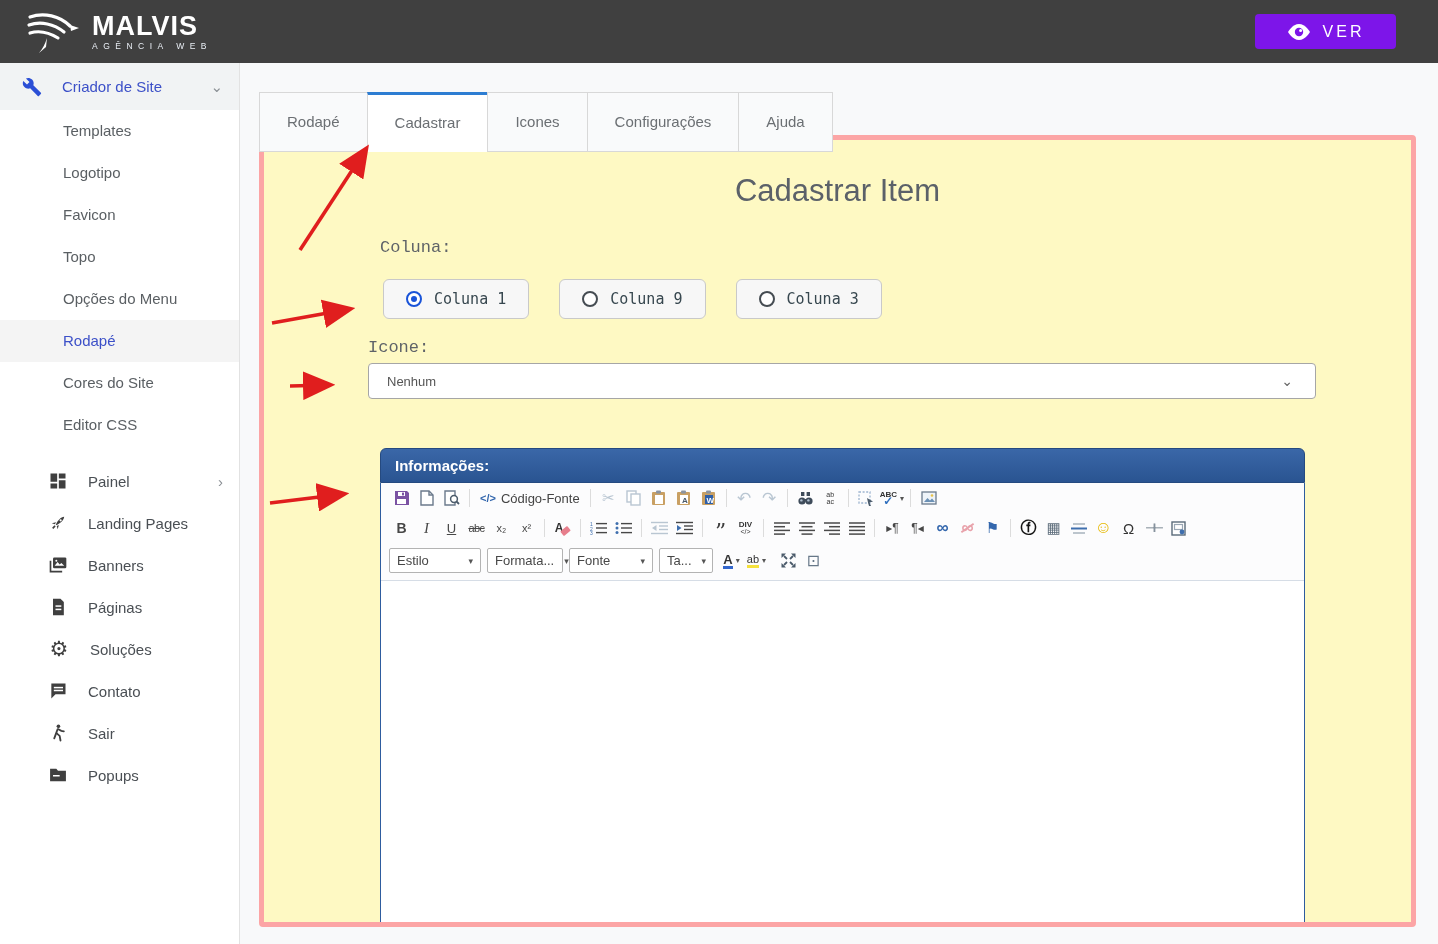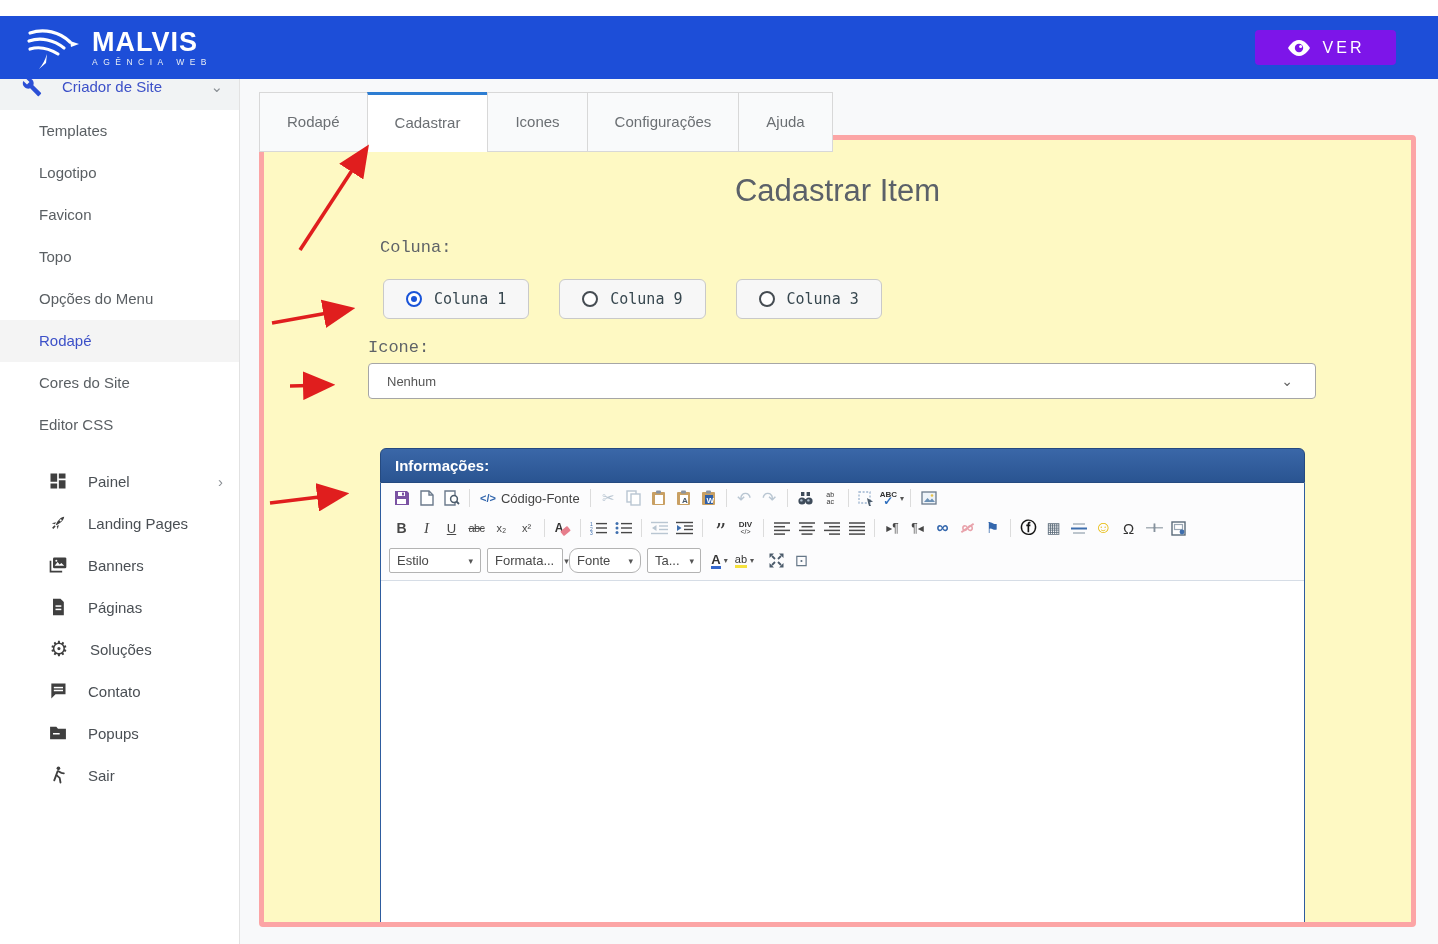--- a/index.html
+++ b/index.html
@@ -1,38 +1,38 @@
 <!DOCTYPE html>
 <html><head>
 <meta charset="utf-8">
 <style>
   * { margin:0; padding:0; box-sizing:border-box; }
   html,body { width:1438px; height:944px; overflow:hidden; background:#fff;
     font-family:"Liberation Sans", sans-serif; }
 
   
-  .navbar { position:absolute; left:0; top:16px; width:1438px; height:63px;
-    background:#1d4ed8; display:flex; align-items:center; z-index:10; }
+  .navbar { position:absolute; left:0; top:0; width:1438px; height:63px;
+    background:#404040; display:flex; align-items:center; z-index:10; }
   .brand { display:flex; align-items:center; margin-left:26px; gap:10px; }
   .brand-text { display:flex; flex-direction:column; }
   .brand-name { color:#fff; font-size:27px; font-weight:bold; letter-spacing:1px; line-height:26px; }
   .brand-tag { color:#e8edf4; font-size:8.5px; letter-spacing:5.5px; margin-top:2px; }
   .ver-btn { position:absolute; right:42px; top:14px; width:141px; height:35px;
     background:#7d15e9; border:none; border-radius:4px; color:#fff; font-size:16px;
     letter-spacing:3px; display:flex; align-items:center; justify-content:center; gap:12px;
     cursor:pointer; font-family:"Liberation Sans", sans-serif;margin-left:28px; }
 
   
   .sidebar { position:absolute; left:0; top:63px; width:240px; height:881px;
     background:#fff; border-right:1px solid #e2e2e2; }
   .side-section-head { height:47px; background:#f1f3f4; display:flex; align-items:center;
     padding:0 16px 0 22px; cursor:pointer; }
   .side-section-head .lbl { color:#3c50c8; font-size:15px; margin-left:20px; flex:1; }
   .side-chevron { color:#8a8f94; font-size:15px; }
-  .sub-item { height:42px; line-height:42px; padding-left:39px; font-size:15px;
+  .sub-item { height:42px; line-height:42px; padding-left:63px; font-size:15px;
     color:#5a5f63; cursor:pointer; }
   .sub-item.active { background:#f4f4f4; color:#3c50c8; }
   .side-items { margin-top:14px; }
   .side-item { height:42px; display:flex; align-items:center; padding:0 16px 0 22px;
     font-size:15px; color:#4a4f54; cursor:pointer;margin-left:26px; }
   .side-item .lbl { margin-left:20px; flex:1; }
   .side-item svg, .side-section-head svg { flex:0 0 auto; }
   .gear-glyph { font-size:21px; color:#3f3f3f; width:22px; text-align:center; }
 
   
@@ -105,21 +105,21 @@
     display:inline-block; margin-left:-2px; margin-top:6px; border-radius:1px;}
   .unlink-wrap::after { content:""; position:absolute; left:4px; top:11px; width:15px;
     height:2px; background:#e8a2ab; transform:rotate(-35deg); }
   .tc-a { font-size:13px; font-weight:bold; color:#333; border-bottom:3px solid #3366cc;
     line-height:13px; }
   .bc-ab { font-size:11px; color:#333; border-bottom:3px solid #f5e13d; line-height:12px; }
   .dd { height:25px; border:1px solid #b3b3b3; background:#fff; display:inline-flex;
     align-items:center; justify-content:space-between; padding:0 7px; margin:2px 6px 2px 0;
     font-size:13px; color:#474747; border-radius:2px; cursor:pointer; }
   .dd .caret { font-size:9px; margin-left:10px; }
-  .dd-estilo { width:92px; } .dd-format { width:76px; } .dd-fonte { width:72px;border-radius:9px; } .dd-ta { width:54px; }
+  .dd-estilo { width:92px; } .dd-format { width:76px; } .dd-fonte { width:84px; } .dd-ta { width:54px; }
   .ed-body { height:354px; background:#fff; }
 
   
   .arrows { position:absolute; left:0; top:0; width:1438px; height:944px;
     pointer-events:none; z-index:40; }
 </style>
 </head>
 <body>
 
 <div class="navbar">
@@ -207,35 +207,35 @@
     <div class="side-item">
       <svg width="20" height="20" viewBox="0 0 24 24">
         <path fill="#3f3f3f" d="M4 3h17v13H9l-5 5z"></path>
         <rect x="7" y="7" width="11" height="1.8" fill="#fff"></rect>
         <rect x="7" y="10.5" width="11" height="1.8" fill="#fff"></rect>
       </svg>
       <span class="lbl">Contato</span>
     </div>
     <div class="side-item">
       <svg width="20" height="20" viewBox="0 0 24 24">
-        <path fill="#3f3f3f" d="M2.5 4.5h7.5l2 2.5h9.5v12.5H2.5z"></path>
-        <rect x="6" y="12" width="8" height="1.8" fill="#fff"></rect>
-      </svg>
-      <span class="lbl">Popups</span>
-    </div>
-    <div class="side-item">
-      <svg width="20" height="20" viewBox="0 0 24 24">
         <circle cx="12.5" cy="4" r="2.2" fill="#3f3f3f"></circle>
         <g fill="none" stroke="#3f3f3f" stroke-width="2.2" stroke-linecap="round">
           <path d="M11.5 7.5 L9.5 13 L7.5 18.5"></path>
           <path d="M12.5 7.5 L16 9.5 L19 10"></path>
           <path d="M10.5 12.5 L14 15.5 L15 21"></path>
         </g>
       </svg>
       <span class="lbl">Sair</span>
+    </div>
+    <div class="side-item">
+      <svg width="20" height="20" viewBox="0 0 24 24">
+        <path fill="#3f3f3f" d="M2.5 4.5h7.5l2 2.5h9.5v12.5H2.5z"></path>
+        <rect x="6" y="12" width="8" height="1.8" fill="#fff"></rect>
+      </svg>
+      <span class="lbl">Popups</span>
     </div>
   </div>
 </div>
 
 <div class="main">
   <div class="tabs">
     <div class="tab"><span>Rodapé</span></div>
     <div class="tab active"><span>Cadastrar</span></div>
     <div class="tab"><span>Icones</span></div>
     <div class="tab"><span>Configurações</span></div>

